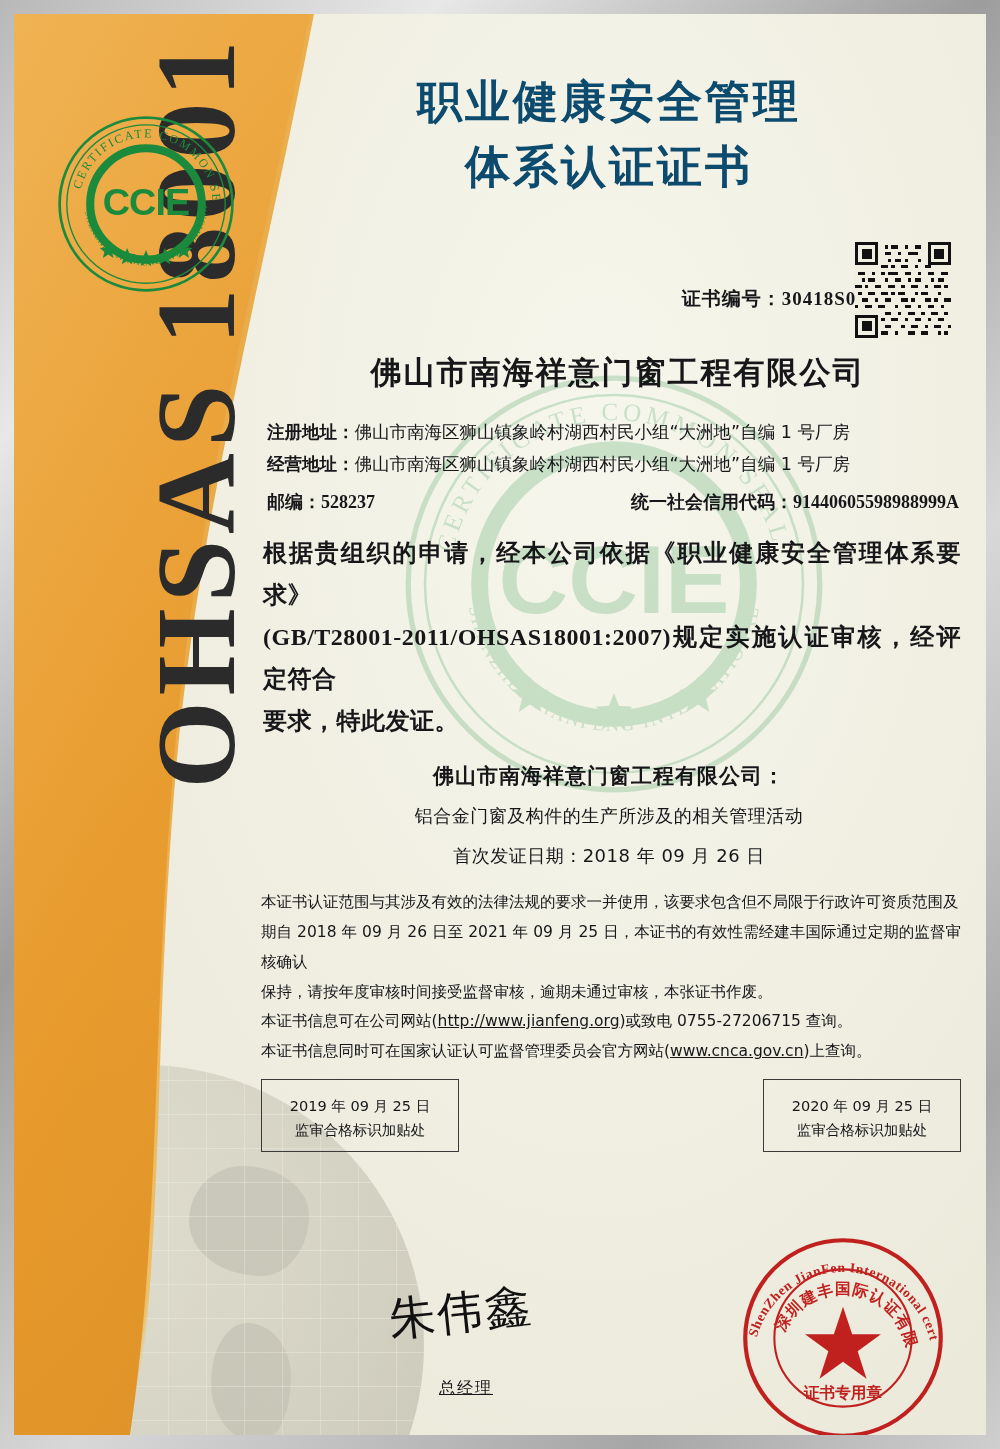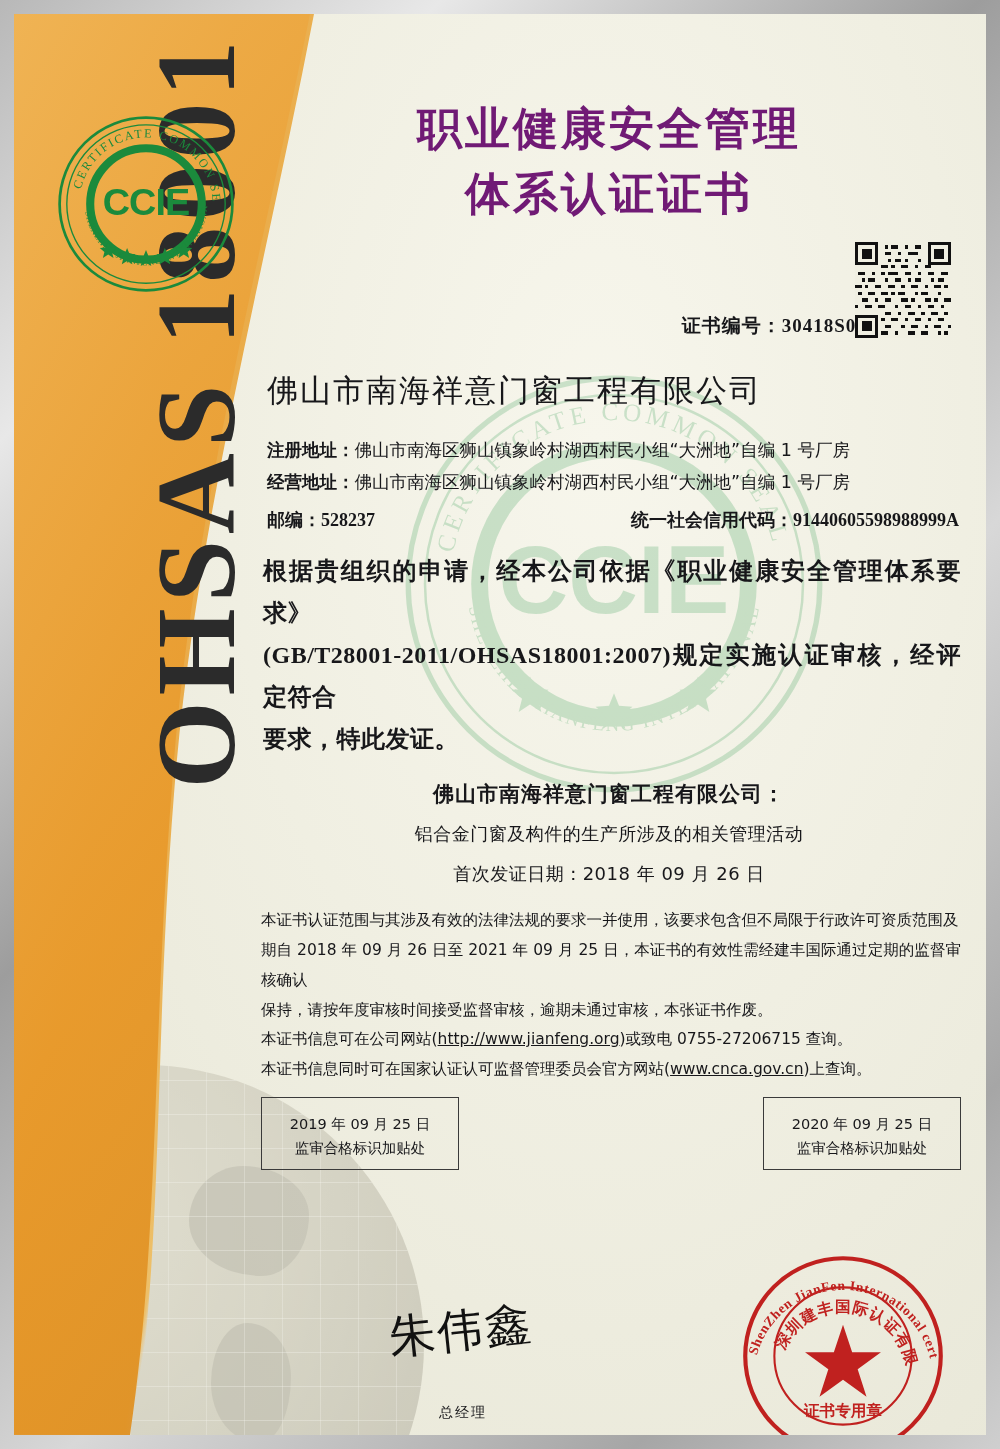--- a/index.html
+++ b/index.html
@@ -121,44 +121,45 @@
     width: 720px;
     color: #17171a;
   }
   .title {
     text-align: center;
     font-family: "DejaVu Sans", sans-serif;
     font-weight: bold;
     font-size: 45px;
     line-height: 1.45;
     letter-spacing: 3px;
-    color: #701a75;
-    margin-top: 52px;
+    color: #0c4a6e;
+    margin-top: 25px;
   }
   .qr {
     position: absolute;
     right: 18px;
     top: 198px;
     width: 96px;
     height: 96px;
   }
   .cert-no {
     margin-top: 86px;
     text-align: right;
     padding-right: 34px;
     font-size: 19px;
     font-weight: bold;
     letter-spacing: 1px;
   }
   .cert-no .num { font-family: "Liberation Serif", serif; }
   .company {
+    text-align: center;
     font-size: 31px;
-    font-weight: normal;
+    font-weight: bold;
     letter-spacing: 2px;
-    margin-top: 31px;
+    margin-top: 40px;
     padding-left: 18px;
   }
   .addr-block {
     margin-top: 22px;
     font-size: 17.5px;
     line-height: 1.85;
     padding-left: 18px;
   }
   .addr-block .lbl { font-weight: bold; }
   .row-two {
@@ -236,23 +237,24 @@
     top: 10px;
     font-family: "Liberation Serif", serif;
     font-size: 46px;
     color: #111;
     transform: rotate(-6deg);
     letter-spacing: 2px;
   }
   .sign-label {
     position: absolute;
     left: 190px;
-    top: 114px;
-    font-size: 14px;
+    top: 106px;
+    font-size: 16px;
     letter-spacing: 2px;
+    text-decoration: underline;
   }
   .red-stamp {
     position: absolute;
     right: 22px;
     top: -38px;
     width: 208px;
     height: 208px;
   }
   .org-name {
     text-align: center;

